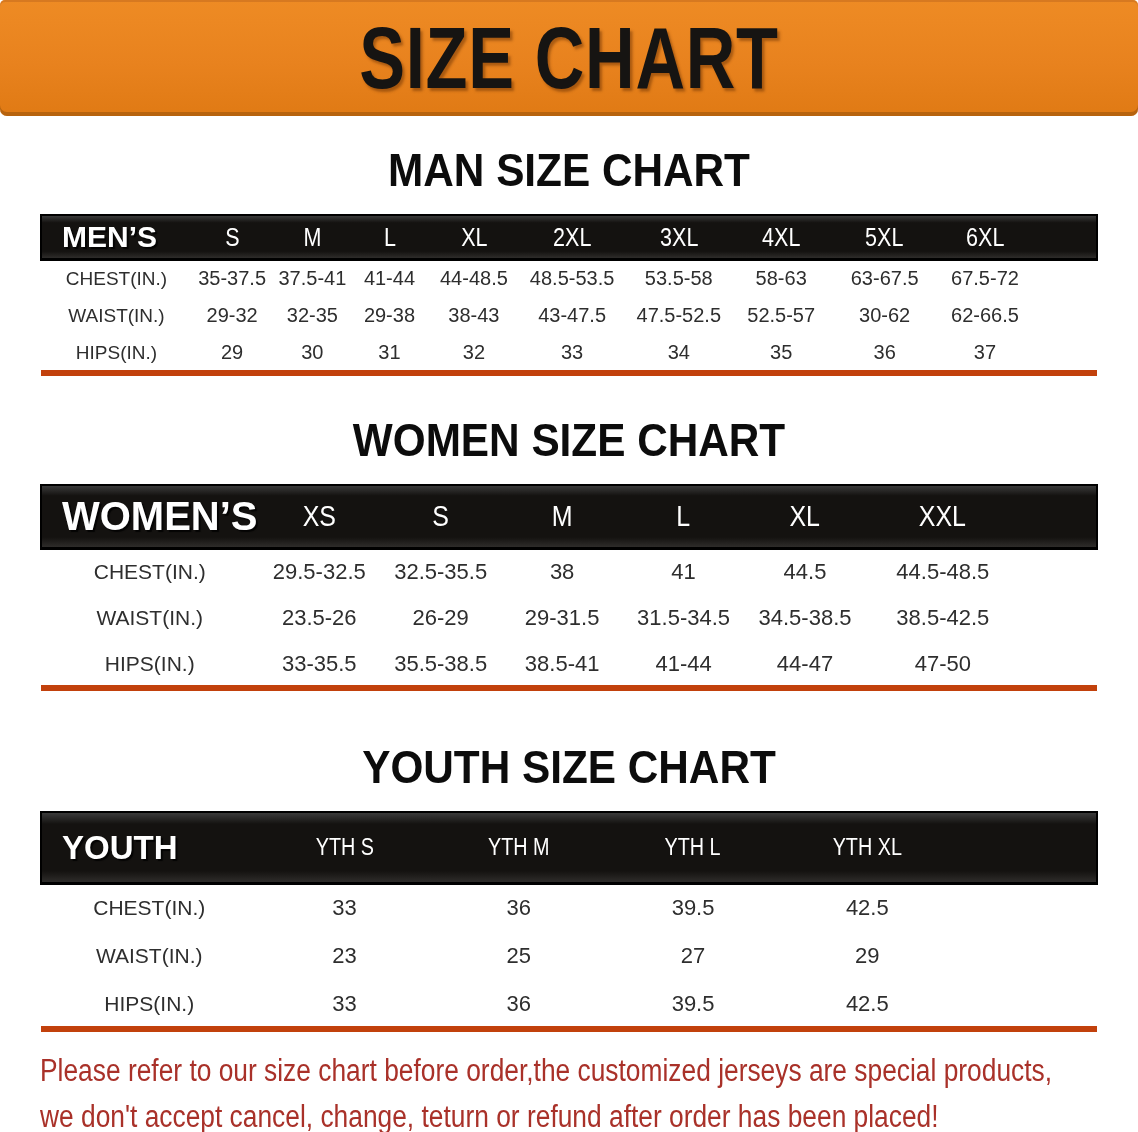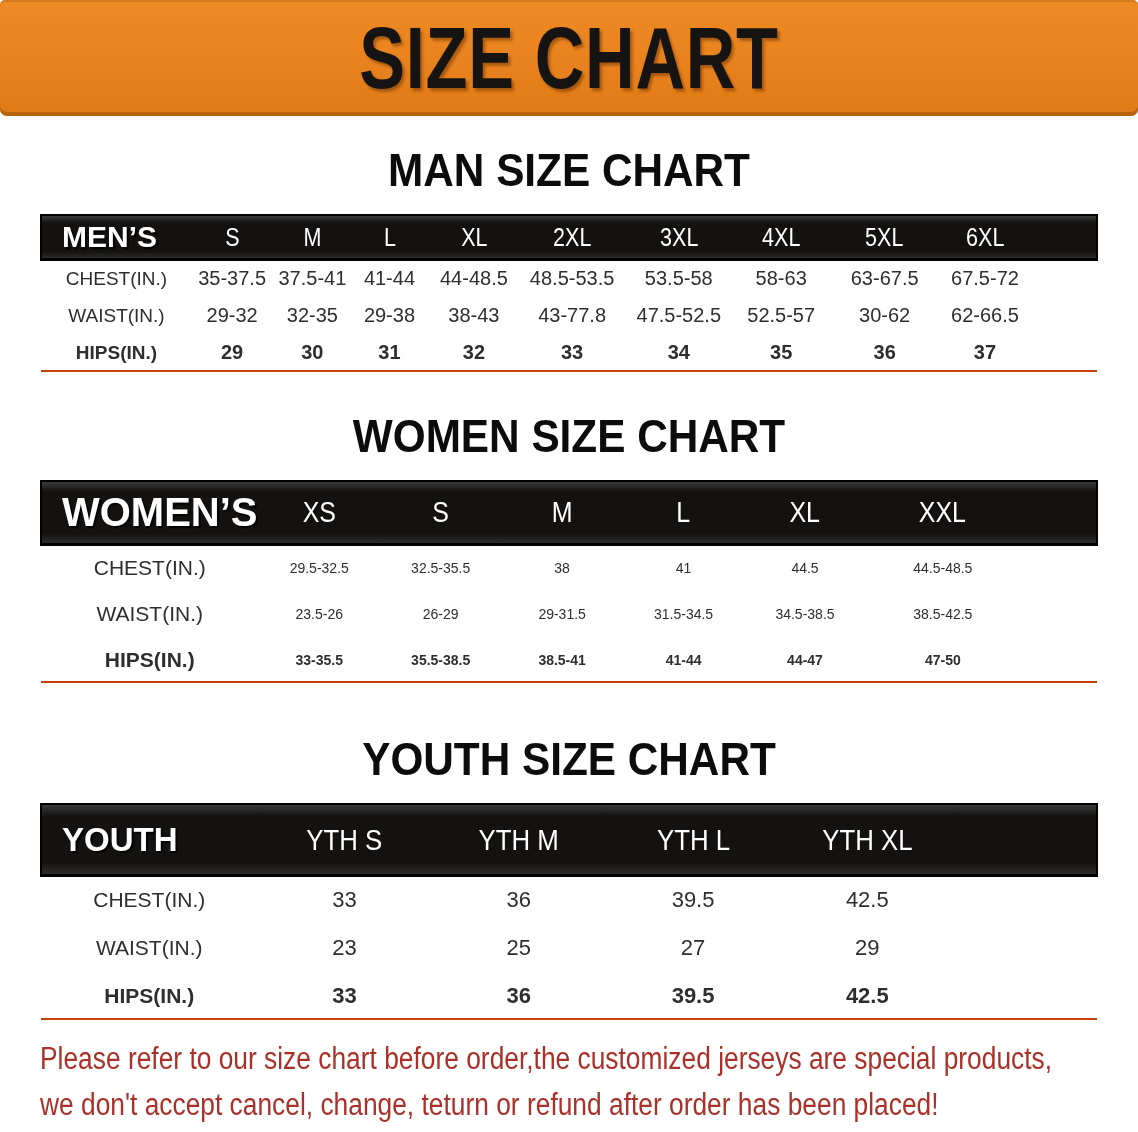--- a/index.html
+++ b/index.html
@@ -81,34 +81,34 @@
   .t-men   thead th { height: 40px; }
   .t-women thead th { height: 59px; }
   .t-youth thead th { height: 67px; }
 
   .t-men   th.hdr-label { font-size: 30px; }
   .t-women th.hdr-label { font-size: 40px; }
   .t-youth th.hdr-label { font-size: 33px; }
 
   .t-men   .hdr-size { font-size: 25px; }
   .t-women .hdr-size { font-size: 29px; }
-  .t-youth .hdr-size { font-size: 30px; }
+  .t-youth .hdr-size { font-size: 23px; }
 
   table.size-table tbody td {
     text-align: center;
     vertical-align: middle;
     color: #2e2e2e;
     background: #ffffff;
   }
   .t-men   tbody td { height: 33px; font-size: 20px; border-top: 2px solid #fff; }
-  .t-women tbody td { height: 41px; font-size: 14px; border-top: 3px solid #fff; }
+  .t-women tbody td { height: 41px; font-size: 22px; border-top: 3px solid #fff; }
   .t-youth tbody td { height: 43px; font-size: 22px; border-top: 3px solid #fff; }
 
   tr.stripe td { background: var(--stripe-bg, #dbdbdb); }
-  table.size-table tbody tr:last-child td { border-bottom: 2px solid #c2410c; font-weight: bold; }
+  table.size-table tbody tr:last-child td { border-bottom: 6px solid #c2410c; }
 
   td.row-label { color: #1e1e1e; white-space: nowrap; }
   .t-men   td.row-label { font-size: 19px; }
   .t-women td.row-label { font-size: 21px; }
   .t-youth td.row-label { font-size: 21px; }
 
   
   .disclaimer { padding: 16px 0 0 40px; }
   .disclaimer p {
     margin: 0;
@@ -171,21 +171,21 @@
           <td>63-67.5</td>
           <td>67.5-72</td>
           <td></td>
         </tr>
         <tr>
           <td class="row-label">WAIST(IN.)</td>
           <td>29-32</td>
           <td>32-35</td>
           <td>29-38</td>
           <td>38-43</td>
-          <td>43-77.8</td>
+          <td>43-47.5</td>
           <td>47.5-52.5</td>
           <td>52.5-57</td>
           <td>30-62</td>
           <td>62-66.5</td>
           <td></td>
         </tr>
         <tr class="stripe">
           <td class="row-label">HIPS(IN.)</td>
           <td>29</td>
           <td>30</td>

